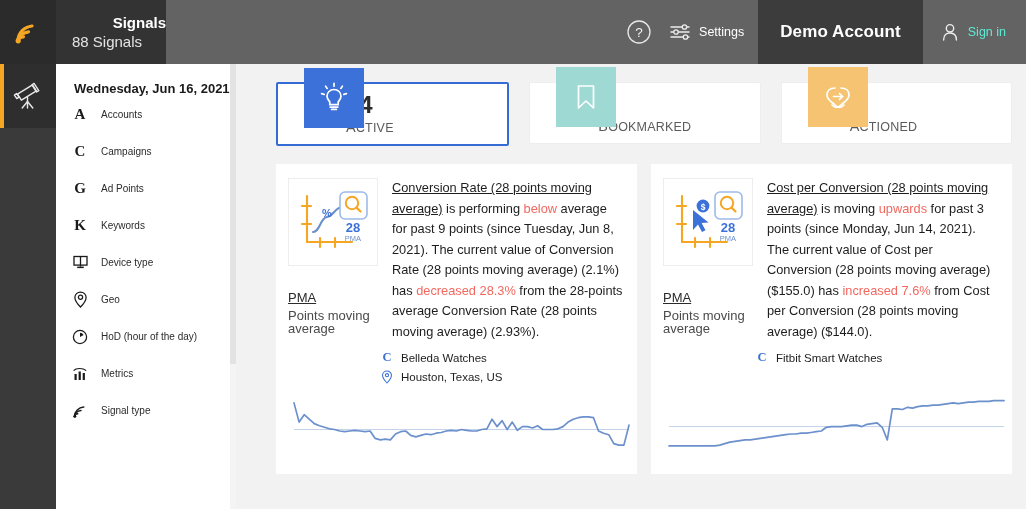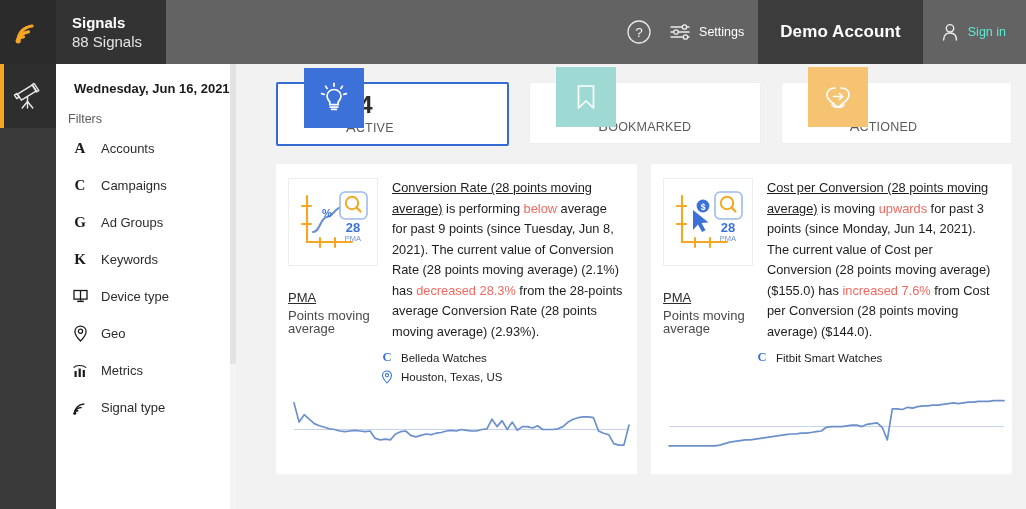--- a/index.html
+++ b/index.html
@@ -8,21 +8,21 @@
     font-family:"Liberation Sans", sans-serif;
     background:#ffffff;color:#1a1a1a;
     -webkit-font-smoothing:antialiased;
   }
   .app{position:relative;width:1026px;height:509px;overflow:hidden;background:#f2f2f2;}
 
   
   .header{position:absolute;left:0;top:0;width:1026px;height:64px;background:#636363;display:flex;align-items:stretch;}
   .hdr-logo{width:56px;height:64px;background:#2b2b2b;display:flex;align-items:center;justify-content:center;}
   .hdr-title-block{width:110px;background:#333333;display:flex;flex-direction:column;justify-content:center;padding-left:16px;box-sizing:border-box;}
-  .hdr-title{color:#ffffff;font-size:15px;font-weight:bold;line-height:18px;}
+  .hdr-title{color:#ffffff;font-size:15px;font-weight:bold;line-height:18px;text-align:right;}
   .hdr-sub{color:#e4e4e4;font-size:15px;line-height:16px;margin-top:2px;}
   .hdr-spacer{flex:1;}
   .hdr-right{display:flex;align-items:stretch;}
   .hdr-help{display:flex;align-items:center;justify-content:center;width:52px;}
   .hdr-settings{display:flex;align-items:center;gap:8px;padding:0 14px 0 4px;color:#ffffff;font-size:12.5px;}
   .hdr-account{display:flex;align-items:center;justify-content:center;background:#3c3c3c;padding:8px 22px;color:#ffffff;font-size:17px;font-weight:bold;letter-spacing:.1px;}
   .hdr-signin{display:flex;align-items:center;gap:9px;padding:0 20px 0 18px;color:#5eead4;font-size:12.5px;}
 
   
   .rail{position:absolute;left:0;top:64px;width:56px;height:445px;background:#3a3a3a;}
@@ -31,21 +31,21 @@
 
   
   .sidebar{position:absolute;left:56px;top:64px;width:180px;height:445px;background:#ffffff;overflow:hidden;}
   .date-row{display:flex;align-items:center;gap:8px;padding:16px 10px 0 10px;}
   .date-text{font-size:13px;font-weight:bold;color:#1a1a1a;white-space:nowrap;}
   .caret{width:0;height:0;border-left:5px solid transparent;border-right:5px solid transparent;border-top:5px solid #3a3a3a;margin-left:2px;}
   .filters-label{font-size:12.5px;color:#5c5c5c;padding:16px 0 4px 12px;}
   .filter-item{display:flex;align-items:center;gap:11px;height:37px;padding-left:14px;cursor:pointer;}
   .filter-ico{width:20px;display:flex;align-items:center;justify-content:center;color:#1a1a1a;}
   .filter-ico.letter{font-family:"Liberation Serif",serif;font-weight:bold;font-size:15px;}
-  .filter-label{font-size:13px;color:#2b2b2b;}
+  .filter-label{font-size:10px;color:#2b2b2b;}
   .sb-scroll{position:absolute;right:0;top:0;width:6px;height:445px;background:#f4f4f4;}
   .sb-thumb{position:absolute;left:0;top:0;width:6px;height:300px;background:#e3e3e3;}
 
   
   .main{position:absolute;left:262px;top:64px;width:764px;height:445px;background:#f2f2f2;overflow:hidden;}
 
   
   .stats{display:flex;gap:20px;padding:18px 14px 0 14px;}
   .stat{position:relative;background:#ffffff;border:1px solid #eeeeee;border-radius:2px;height:60px;width:200px;display:flex;align-items:center;padding-left:68px;box-sizing:content-box;}
   .stat.active{border:2px solid #356bd4;}
@@ -168,37 +168,36 @@
           <rect x="6.6" y="10.3" width="2" height="1.7"></rect>
           <rect x="10" y="10.3" width="2" height="1.7"></rect>
         </g>
         <rect x="3.4" y="0.8" width="1.8" height="3" fill="#1a1a1a"></rect>
         <rect x="10.8" y="0.8" width="1.8" height="3" fill="#1a1a1a"></rect>
       </svg>
       <span class="date-text">Wednesday, Jun 16, 2021</span>
       <span class="caret"></span>
     </div>
 
-    <div class="filters-label">Filters</div>
 
     <div>
 
       <div class="filter-item">
         <span class="filter-ico letter">A</span>
         <span class="filter-label">Accounts</span>
       </div>
 
       <div class="filter-item">
         <span class="filter-ico letter">C</span>
         <span class="filter-label">Campaigns</span>
       </div>
 
       <div class="filter-item">
         <span class="filter-ico letter">G</span>
-        <span class="filter-label">Ad Groups</span>
+        <span class="filter-label">Ad Points</span>
       </div>
 
       <div class="filter-item">
         <span class="filter-ico letter">K</span>
         <span class="filter-label">Keywords</span>
       </div>
 
       <div class="filter-item">
         <span class="filter-ico">
           <svg width="17" height="16" viewBox="0 0 17 16">
@@ -214,20 +213,29 @@
       <div class="filter-item">
         <span class="filter-ico">
           <svg width="15" height="17" viewBox="0 0 15 17">
             <path d="M7.5 1 C4.3 1 1.9 3.4 1.9 6.4 C1.9 10.2 7.5 16 7.5 16 C7.5 16 13.1 10.2 13.1 6.4 C13.1 3.4 10.7 1 7.5 1 Z" fill="none" stroke="#1a1a1a" stroke-width="1.25"></path>
             <circle cx="7.5" cy="6.3" r="2.1" fill="none" stroke="#1a1a1a" stroke-width="1.25"></circle>
           </svg>
         </span>
         <span class="filter-label">Geo</span>
       </div>
 
+      <div class="filter-item">
+        <span class="filter-ico">
+          <svg width="16" height="16" viewBox="0 0 16 16">
+            <circle cx="8" cy="8" r="6.6" fill="none" stroke="#1a1a1a" stroke-width="1.25"></circle>
+            <path d="M8 8 L8 3.8 A4.2 4.2 0 0 1 11.6 6 Z" fill="#1a1a1a"></path>
+          </svg>
+        </span>
+        <span class="filter-label">HoD (hour of the day)</span>
+      </div>
 
       <div class="filter-item">
         <span class="filter-ico">
           <svg width="17" height="16" viewBox="0 0 17 16">
             <g fill="#1a1a1a">
               <rect x="2.5" y="8" width="2.2" height="6"></rect>
               <rect x="6.6" y="5.5" width="2.2" height="8.5"></rect>
               <rect x="10.7" y="7" width="2.2" height="7"></rect>
             </g>
             <path d="M1.6 4.6 C4 1.8 11 1.8 14.2 4.6" fill="none" stroke="#1a1a1a" stroke-width="1.2"></path>

